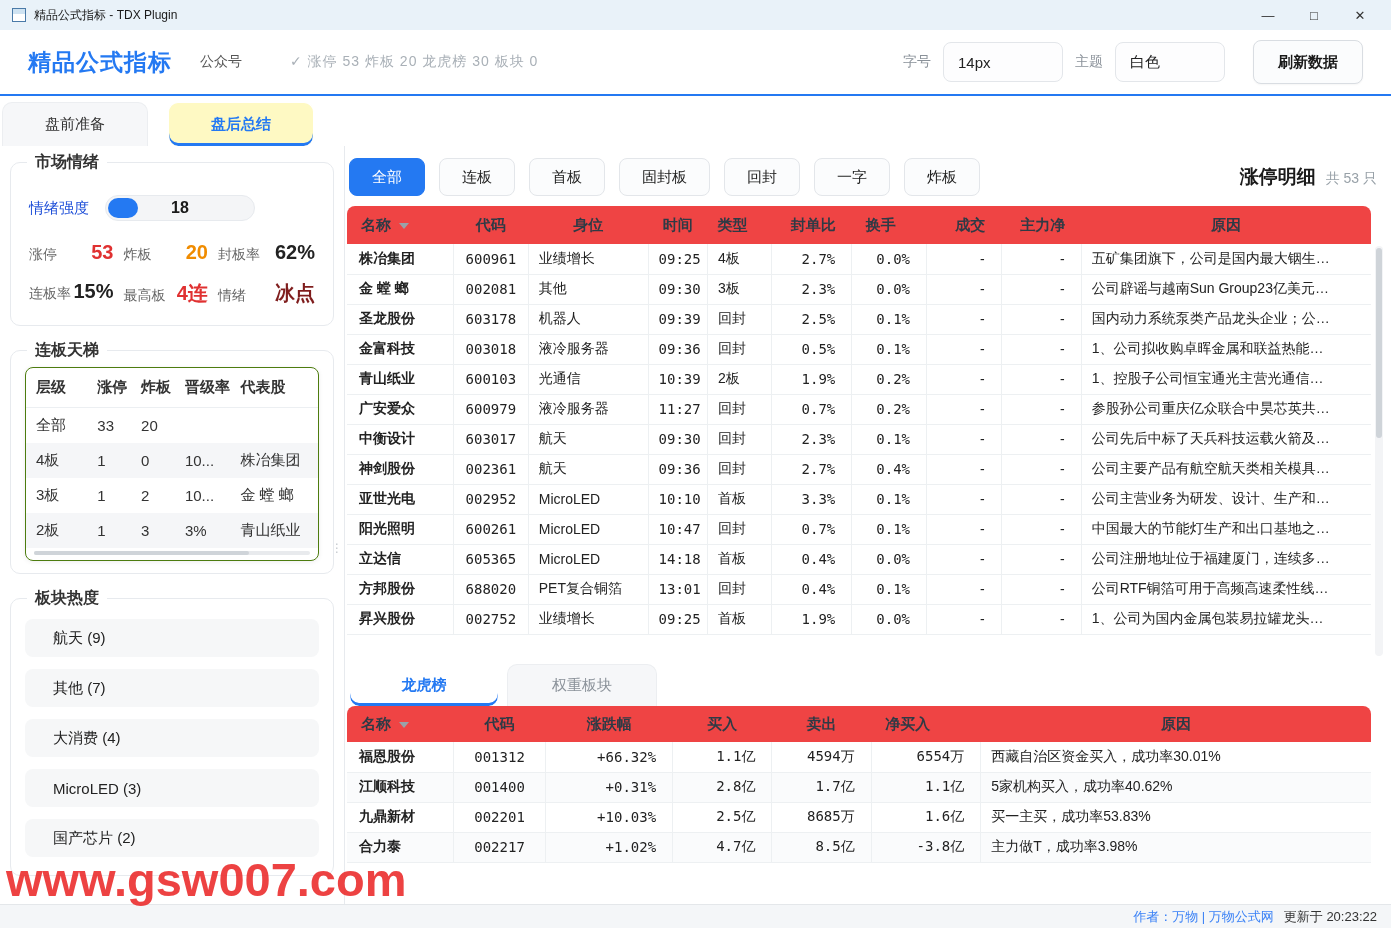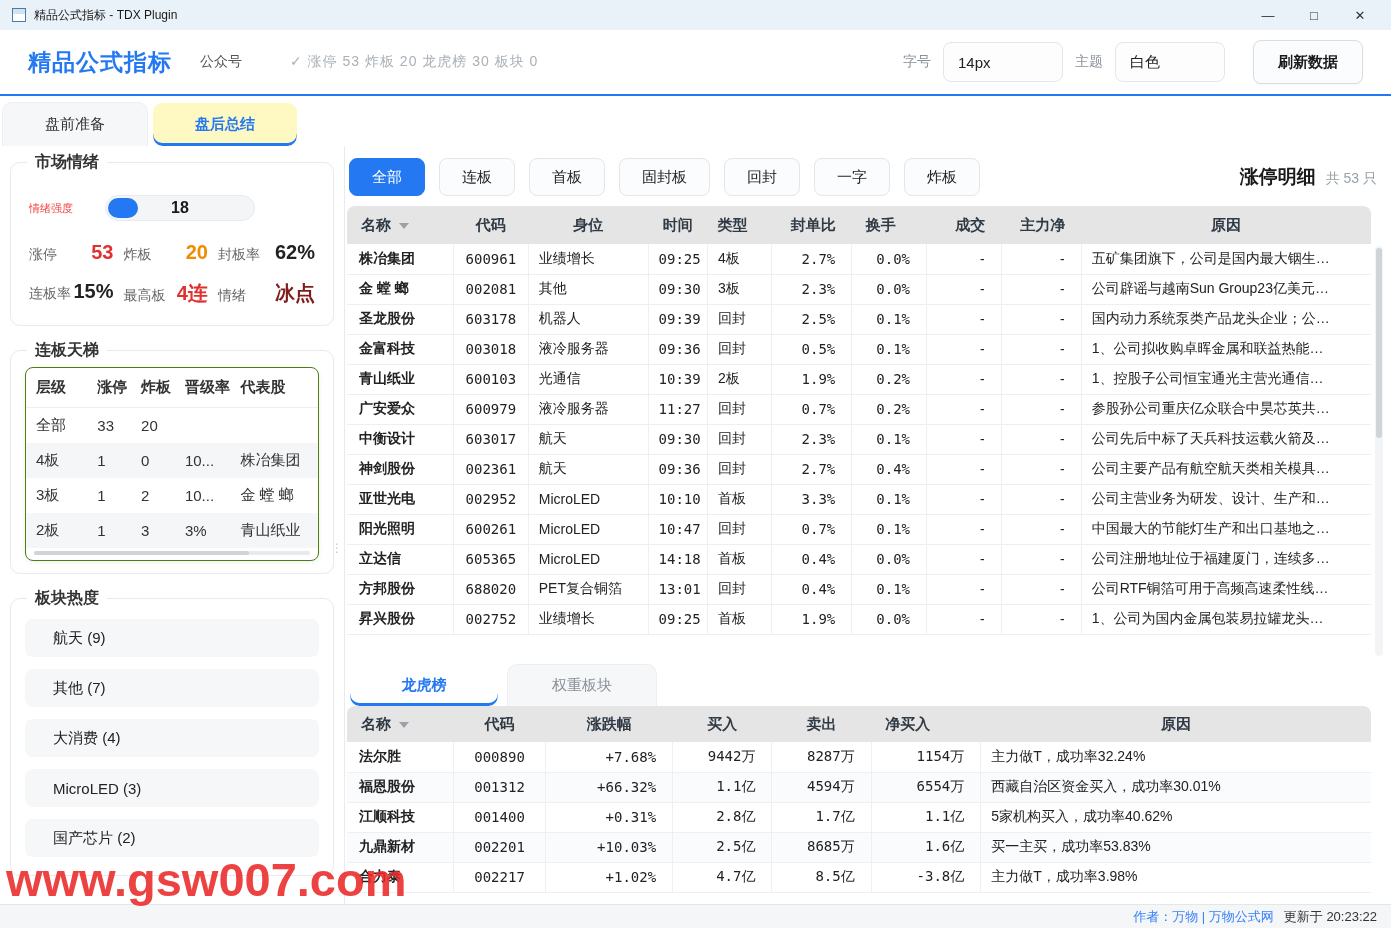--- a/index.html
+++ b/index.html
@@ -30,38 +30,38 @@
     font-family:inherit; }
   .ctl-input.theme { width:110px; }
   .refresh-btn { height:44px; padding:0 24px; border:1px solid #d9dde2; border-radius:8px;
     background:#fbfcfd; font-size:15px; font-weight:700; color:#1a1a1a; margin-left:16px;
     font-family:inherit; box-shadow:0 1px 2px rgba(0,0,0,.04); }
 
   
   .tabs-row { height:50px; display:flex; align-items:flex-end; padding-left:2px; flex:0 0 auto; }
   .tab { width:146px; height:44px; display:flex; align-items:center; justify-content:center;
     background:#f6f7f9; border:1px solid #eceef1; border-bottom:none;
-    border-radius:10px 10px 0 0; color:#333; font-size:15px; margin-right:4px; }
+    border-radius:10px 10px 0 0; color:#333; font-size:15px; margin-right:20px; }
   .tab.c-active { background:#fef9c3; color:#2479f2; font-weight:700; border-color:#fff;
     box-shadow:inset 0 -3px 0 #2479f2; border-radius:10px; }
 
   
   .content { flex:1 1 auto; display:flex; min-height:0; }
   .sidebar { width:345px; flex:0 0 345px; border-right:1px solid #e7eaee; position:relative;
     overflow:hidden; }
   .divider-handle { position:absolute; right:1px; top:400px; color:#c3c8cd; font-size:12px;
     line-height:5px; }
 
   fieldset { border:1px solid #e7eaee; border-radius:10px; margin:6px 10px 14px 10px; }
   legend { margin-left:16px; padding:0 8px; font-size:16px; font-weight:600; color:#333; }
 
   
   .sentiment-body { padding:14px 18px 18px 18px; }
   .slider-row { display:flex; align-items:center; margin:8px 0 20px; }
-  .slider-label { font-size:11px; color:#ef4444; width:76px; }
+  .slider-label { font-size:15px; color:#1d4ed8; width:76px; }
   .slider { width:150px; height:26px; background:#f4f5f7; border:1px solid #e7eaee;
     border-radius:13px; position:relative; display:flex; align-items:center;
     justify-content:center; }
   .slider-handle { position:absolute; left:2px; top:2px; width:30px; height:20px;
     background:#2479f2; border-radius:10px; }
   .slider-value { font-weight:700; font-size:16px; color:#1a1a1a; }
   .metrics { display:grid; grid-template-columns:1fr 1fr 1.15fr; row-gap:16px; column-gap:10px; }
   .metric { display:flex; align-items:baseline; justify-content:space-between; }
   .metric .m-label { font-size:14px; color:#666; }
   .metric .m-value { font-size:20px; font-weight:700; }
@@ -90,21 +90,21 @@
     flex:0 0 auto; }
   .filter-btn { height:38px; padding:0 22px; border:1px solid #e3e6ea; border-radius:8px;
     background:#fbfcfd; font-size:15px; color:#222; font-family:inherit; }
   .filter-btn.c-active { background:#2479f2; color:#fff; border-color:#2479f2; }
   .panel-title { margin-left:auto; display:flex; align-items:baseline; gap:10px; padding-right:4px; }
   .panel-title .pt { font-size:19px; font-weight:800; color:#1a1a1a; }
   .panel-title .pc { font-size:14px; color:#98a1a8; }
 
   .table-wrap { position:relative; height:452px; overflow:hidden; flex:0 0 auto; }
   table.data { width:calc(100% - 12px); border-collapse:collapse; table-layout:fixed; }
-  table.data thead th { background:#e5e5e5; height:38px; font-size:15px; color:#2f3a45;
+  table.data thead th { background:#ef4444; height:38px; font-size:15px; color:#2f3a45;
     font-weight:700; white-space:nowrap; overflow:hidden; }
   table.data thead th:first-child { border-radius:8px 0 0 0; }
   table.data thead th:last-child  { border-radius:0 8px 0 0; }
   table.data tbody td { height:30px; border-bottom:1px solid #edf0f2; border-right:1px solid #edf0f2;
     font-size:14px; padding:0 10px; white-space:nowrap; overflow:hidden; color:#222; }
   table.data tbody td:last-child { border-right:none; }
   .t-left { text-align:left; } .t-center { text-align:center; }
   .t-right { text-align:right; padding-right:16px !important; }
   .t-name { font-weight:700; font-size:15px; padding-left:12px !important; }
   .mono { font-family:"DejaVu Sans Mono","Liberation Mono",monospace; font-size:13.5px; }
@@ -562,29 +562,20 @@
           <th class="t-center">代码</th>
           <th class="t-center">涨跌幅</th>
           <th class="t-center">买入</th>
           <th class="t-center">卖出</th>
           <th class="t-left" style="padding-left:14px">净买入</th>
           <th class="t-center">原因</th>
         </tr>
       </thead>
       <tbody>
 
-          <tr>
-            <td class="t-name c-dark">法尔胜</td>
-            <td class="mono t-center">000890</td>
-            <td class="mono t-right c-red">+7.68%</td>
-            <td class="mono t-right">9442万</td>
-            <td class="mono t-right">8287万</td>
-            <td class="mono t-right c-red">1154万</td>
-            <td class="t-left">主力做T，成功率32.24%</td>
-          </tr>
 
           <tr>
             <td class="t-name c-dark">福恩股份</td>
             <td class="mono t-center">001312</td>
             <td class="mono t-right c-red">+66.32%</td>
             <td class="mono t-right">1.1亿</td>
             <td class="mono t-right">4594万</td>
             <td class="mono t-right c-red">6554万</td>
             <td class="t-left">西藏自治区资金买入，成功率30.01%</td>
           </tr>

